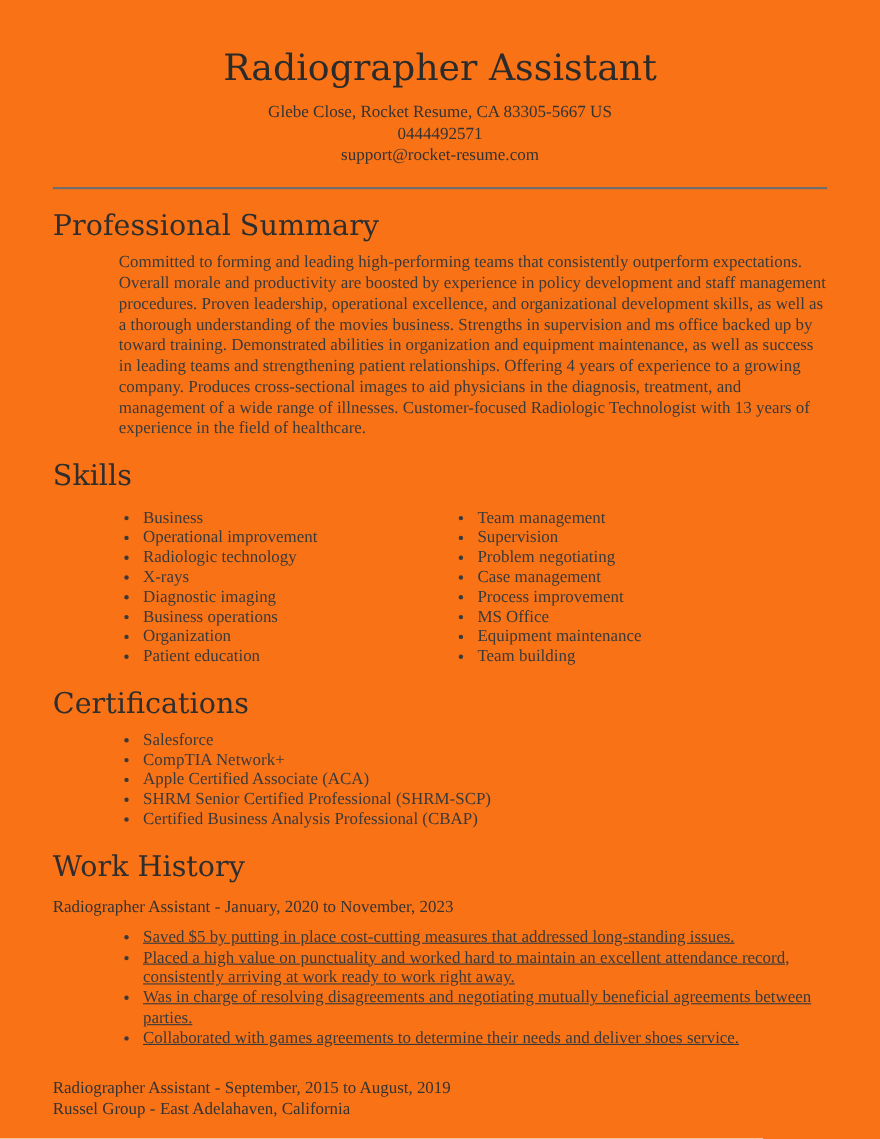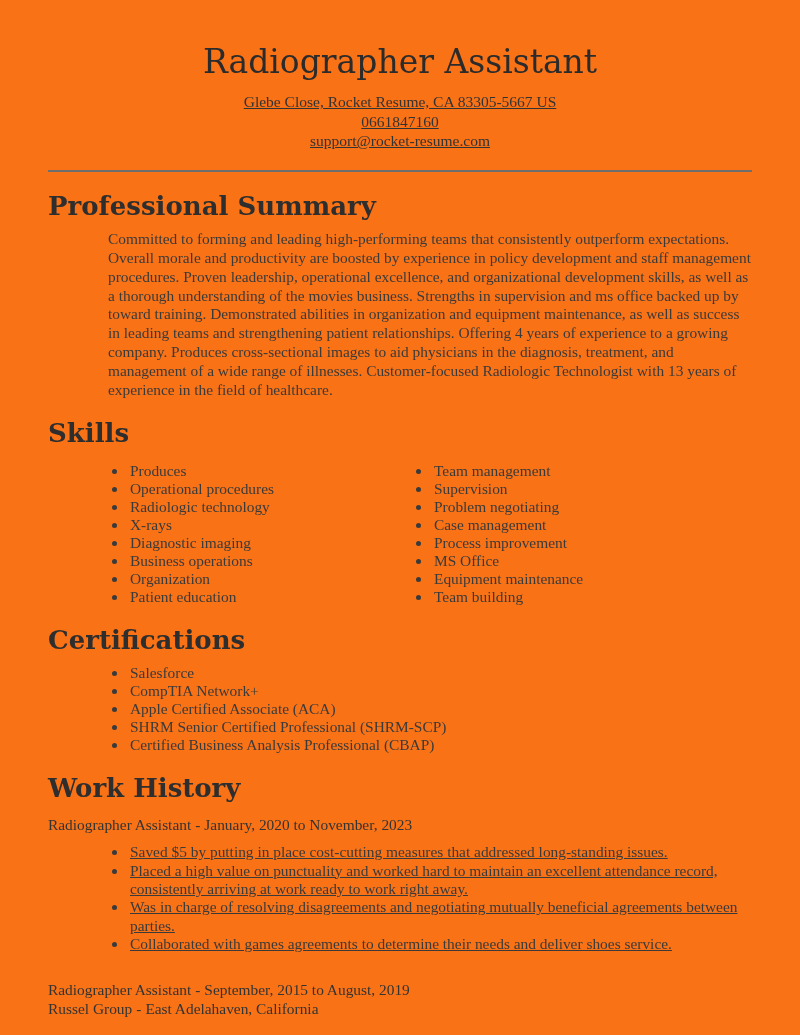--- a/index.html
+++ b/index.html
@@ -20,30 +20,29 @@
     line-height: 1.22;
     color: #2b2b2b;
     text-align: center;
     margin: 0 0 10px 0;
   }
   .contact {
     text-align: center;
     font-size: 15.5px;
     line-height: 19.5px;
     color: #333333;
-    text-decoration: underline;
   }
   .rule {
     border: none;
     border-top: 2px solid #6e6e6e;
     margin: 19px 0 0 0;
   }
   .section-heading {
     font-family: "DejaVu Serif", serif;
-    font-weight: 700;
+    font-weight: 400;
     font-size: 26px;
     line-height: 1.25;
     color: #2e2e2e;
     margin: 18px 0 8px 0;
   }
   .summary-text {
     margin: 0 0 4px 60px;
     font-size: 15.4px;
     line-height: 18.8px;
   }
@@ -69,39 +68,39 @@
 </style>
 </head>
 <body>
 
 <div class="page">
 
   <header>
     <h1 class="doc-title">Radiographer Assistant</h1>
     <div class="contact">
       <div>Glebe Close, Rocket Resume, CA 83305-5667 US</div>
-      <div>0661847160</div>
+      <div>0444492571</div>
       <div>support@rocket-resume.com</div>
     </div>
   </header>
 
   <hr class="rule">
 
   <section>
     <h2 class="section-heading">Professional Summary</h2>
     <p class="summary-text">Committed to forming and leading high-performing teams that consistently outperform expectations. Overall morale and productivity are boosted by experience in policy development and staff management procedures. Proven leadership, operational excellence, and organizational development skills, as well as a thorough understanding of the movies business. Strengths in supervision and ms office backed up by toward training. Demonstrated abilities in organization and equipment maintenance, as well as success in leading teams and strengthening patient relationships. Offering 4 years of experience to a growing company. Produces cross-sectional images to aid physicians in the diagnosis, treatment, and management of a wide range of illnesses. Customer-focused Radiologic Technologist with 13 years of experience in the field of healthcare.</p>
   </section>
 
   <section>
     <h2 class="section-heading">Skills</h2>
     <div class="skills-cols">
       <div class="skills-col left">
         <ul class="bullets">
-          <li>Produces</li>
-          <li>Operational procedures</li>
+          <li>Business</li>
+          <li>Operational improvement</li>
           <li>Radiologic technology</li>
           <li>X-rays</li>
           <li>Diagnostic imaging</li>
           <li>Business operations</li>
           <li>Organization</li>
           <li>Patient education</li>
         </ul>
       </div>
       <div class="skills-col right">
         <ul class="bullets">

